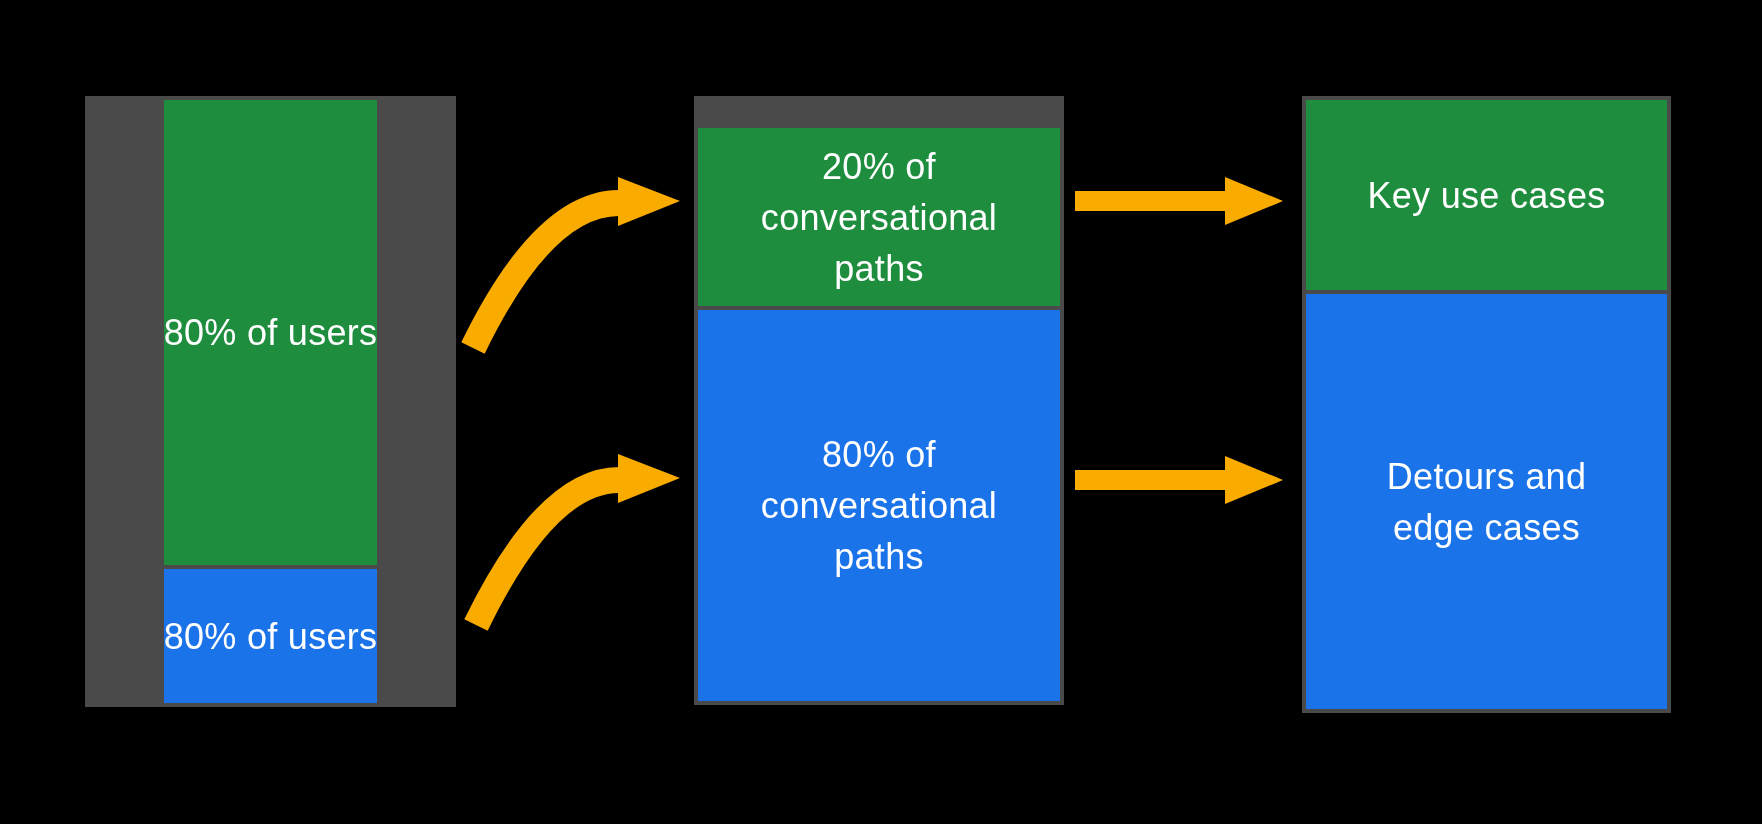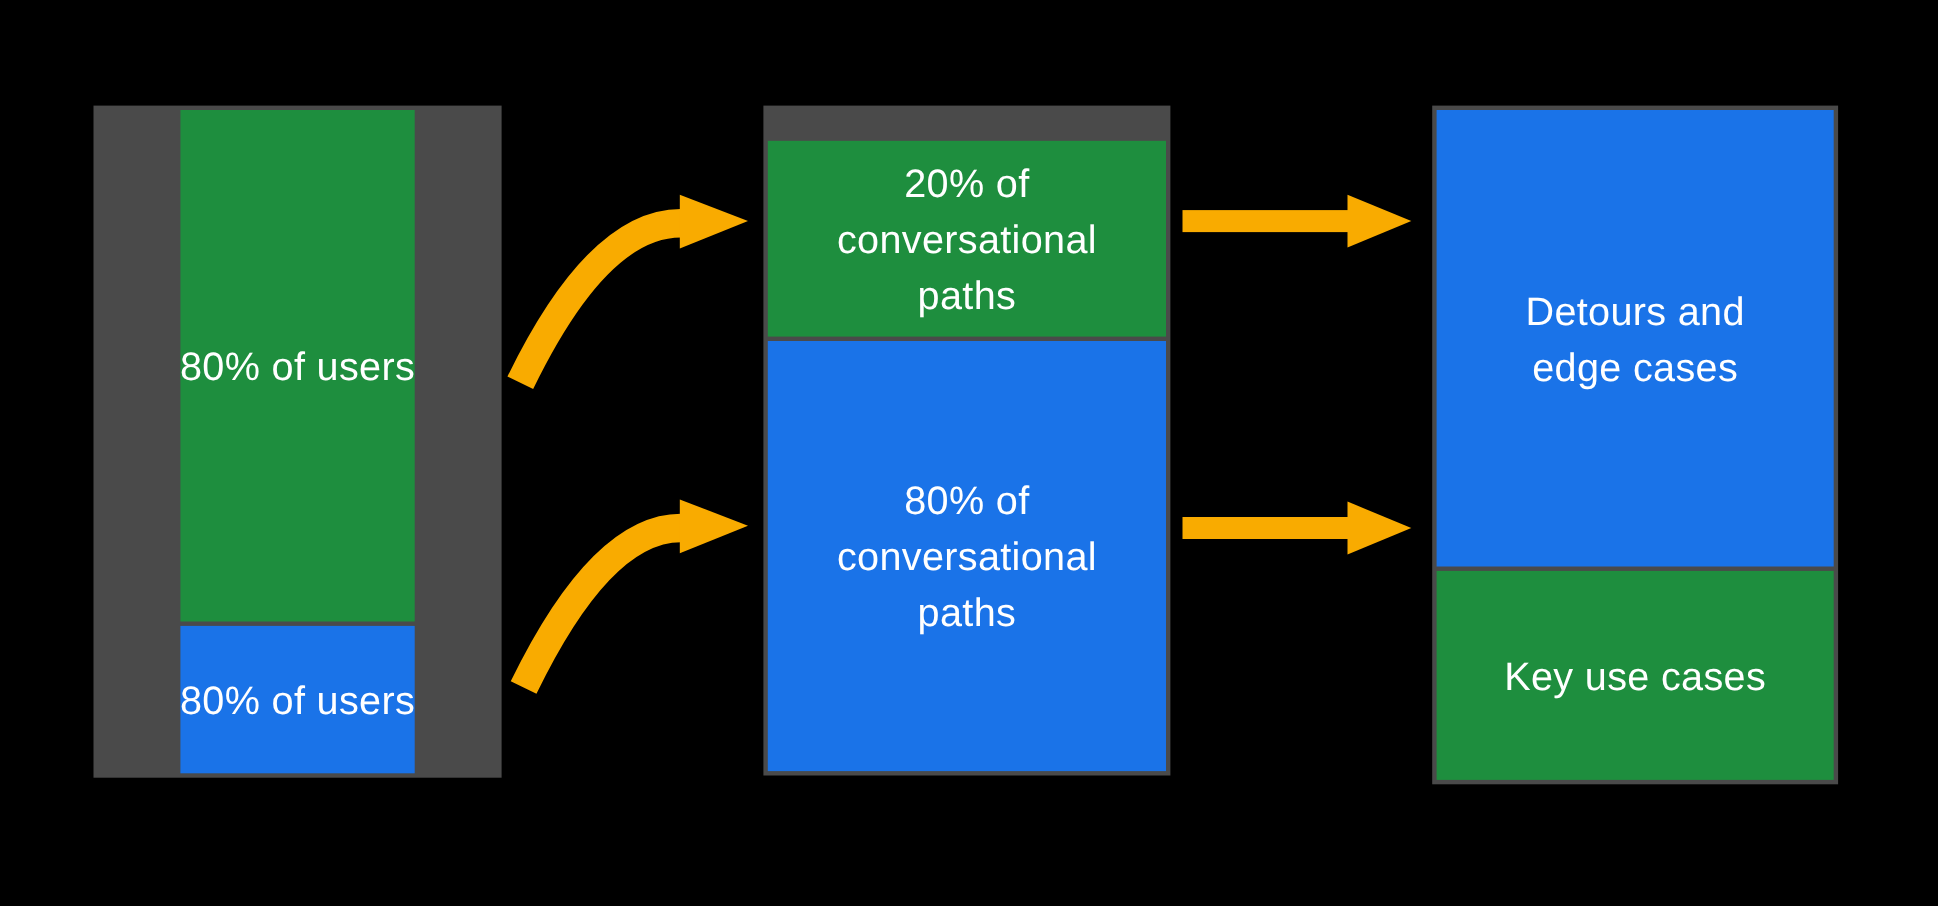--- a/index.html
+++ b/index.html
@@ -69,26 +69,26 @@
 paths</span>
     </div>
     <div class="segment" style="flex:410 410 0;" data-color="blue">
       <span>80% of
 conversational
 paths</span>
     </div>
   </div>
 
   <div class="column col-outcomes">
+    <div class="segment" style="flex:190 190 0;" data-color="green">
+      <span>Key use cases</span>
+    </div>
     <div class="segment" style="flex:415 415 0;" data-color="blue">
       <span>Detours and
 edge cases</span>
-    </div>
-    <div class="segment" style="flex:190 190 0;" data-color="green">
-      <span>Key use cases</span>
     </div>
   </div>
 
   <svg class="arrow" style="left:450px;top:160px;" width="245" height="220" viewBox="450 160 245 220" xmlns="http://www.w3.org/2000/svg">
     <path class="curved-shaft" d="M 473 348 Q 545 200 622 203"></path>
     <polygon class="head" points="618,177 680,201 618,226"></polygon>
   </svg>
 
   <svg class="arrow" style="left:450px;top:435px;" width="245" height="220" viewBox="450 435 245 220" xmlns="http://www.w3.org/2000/svg">
     <path class="curved-shaft" d="M 476 625 Q 548 477 622 480"></path>

